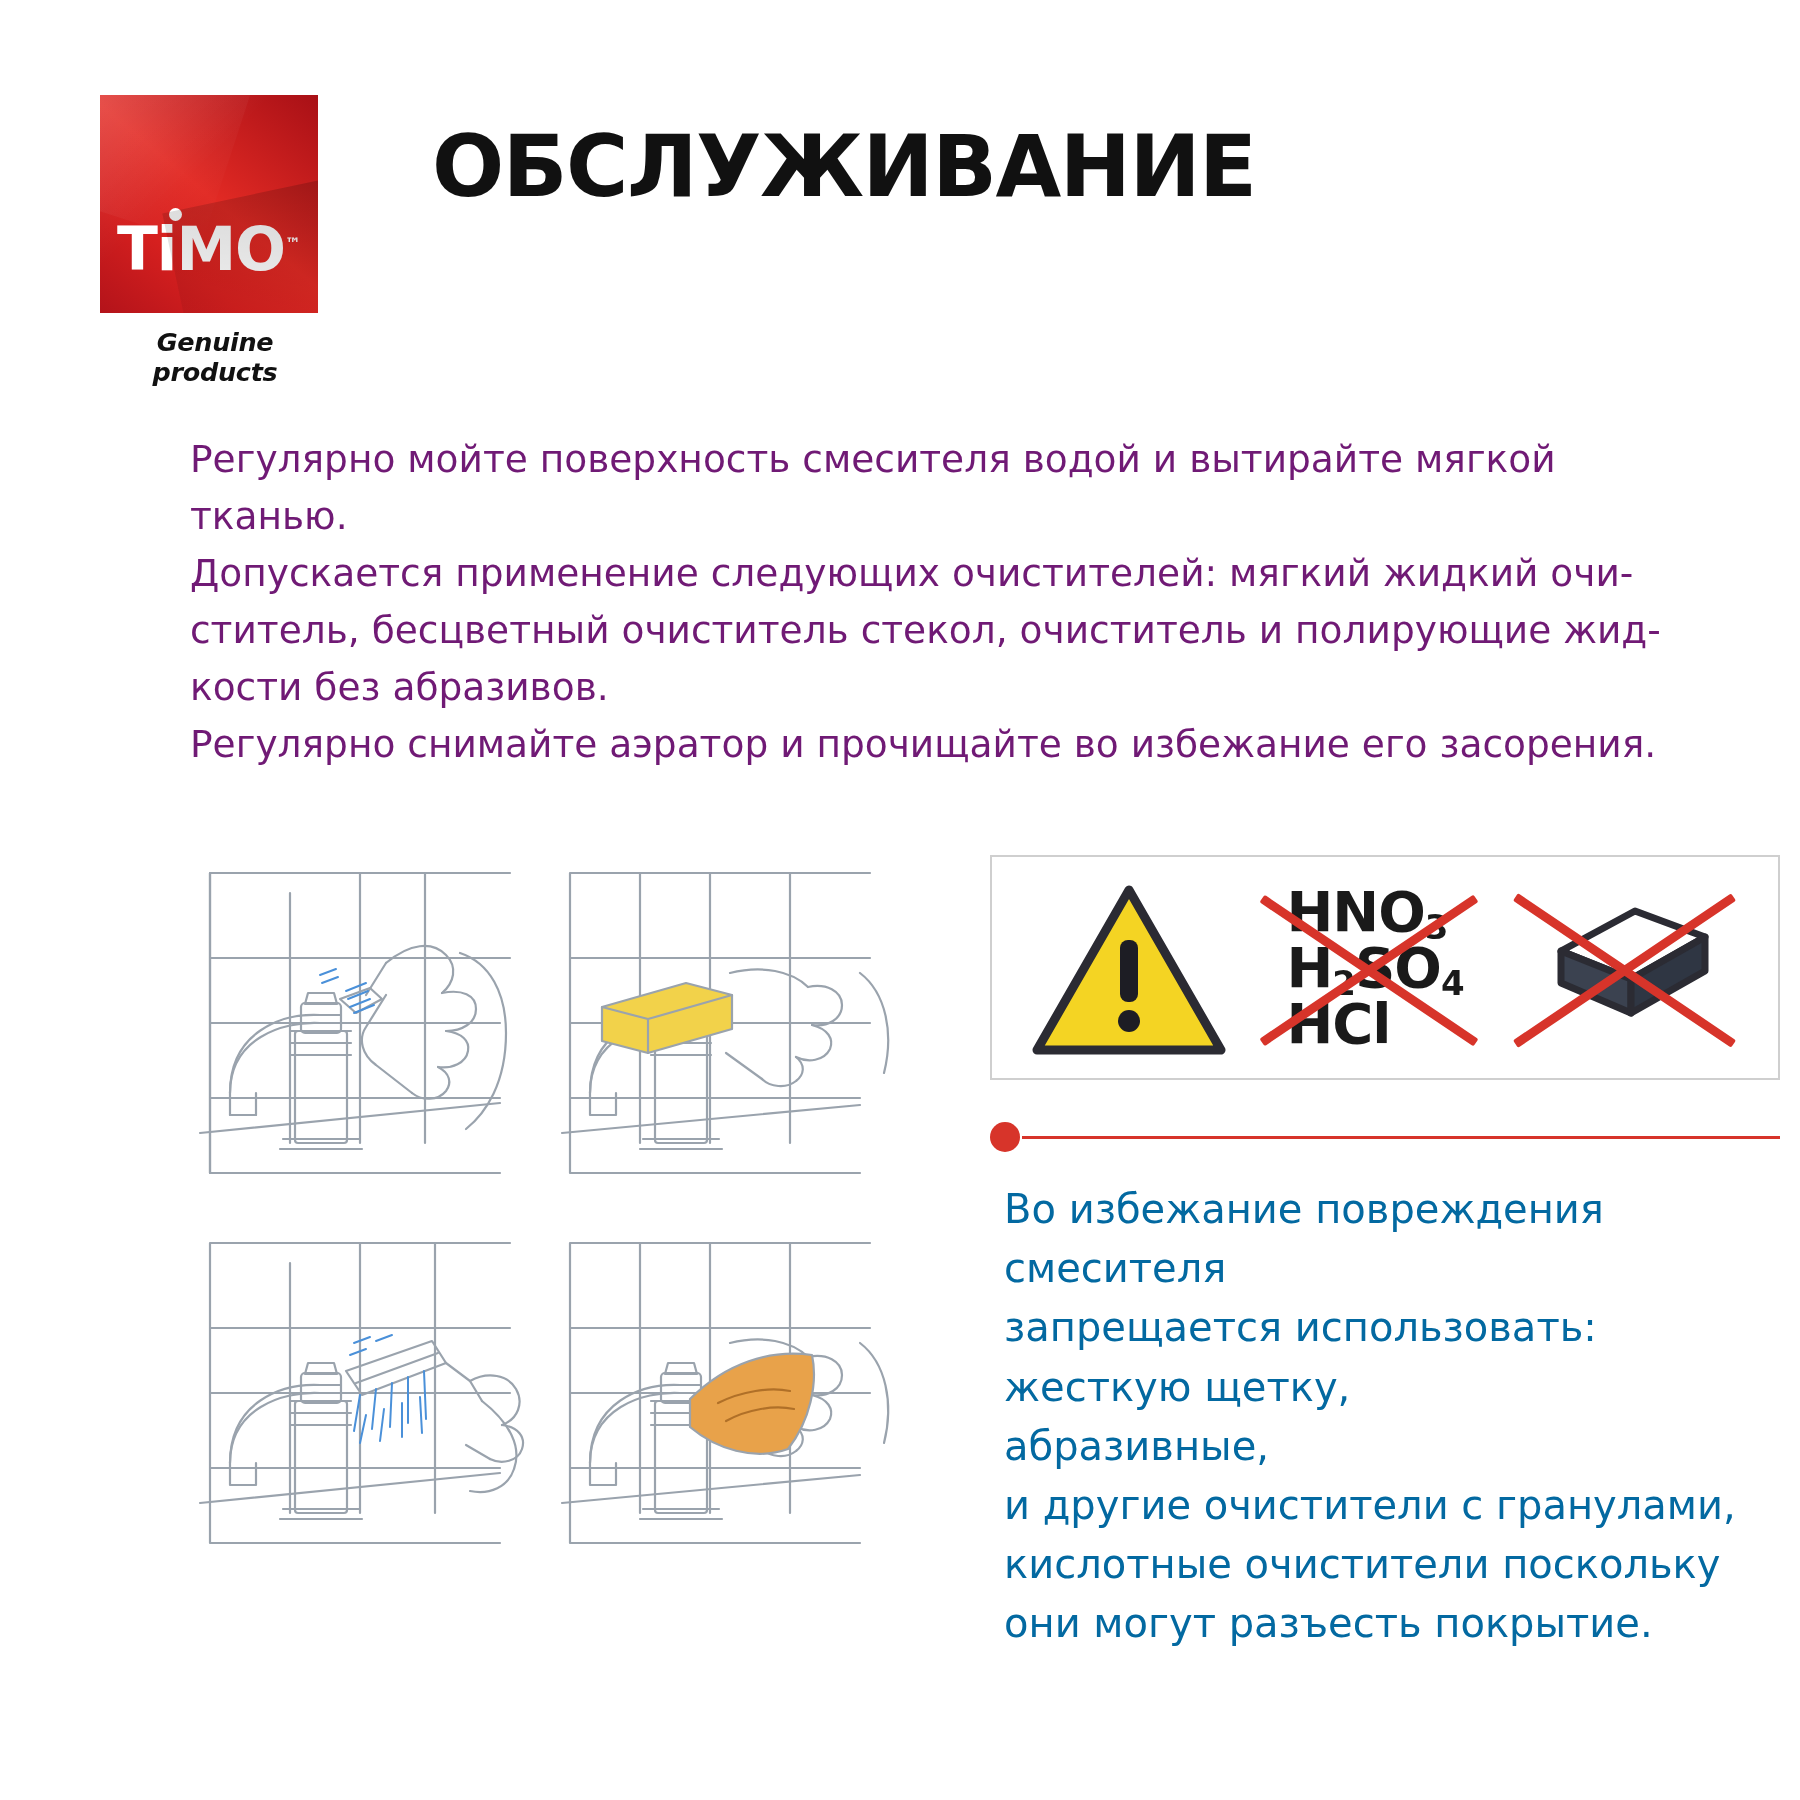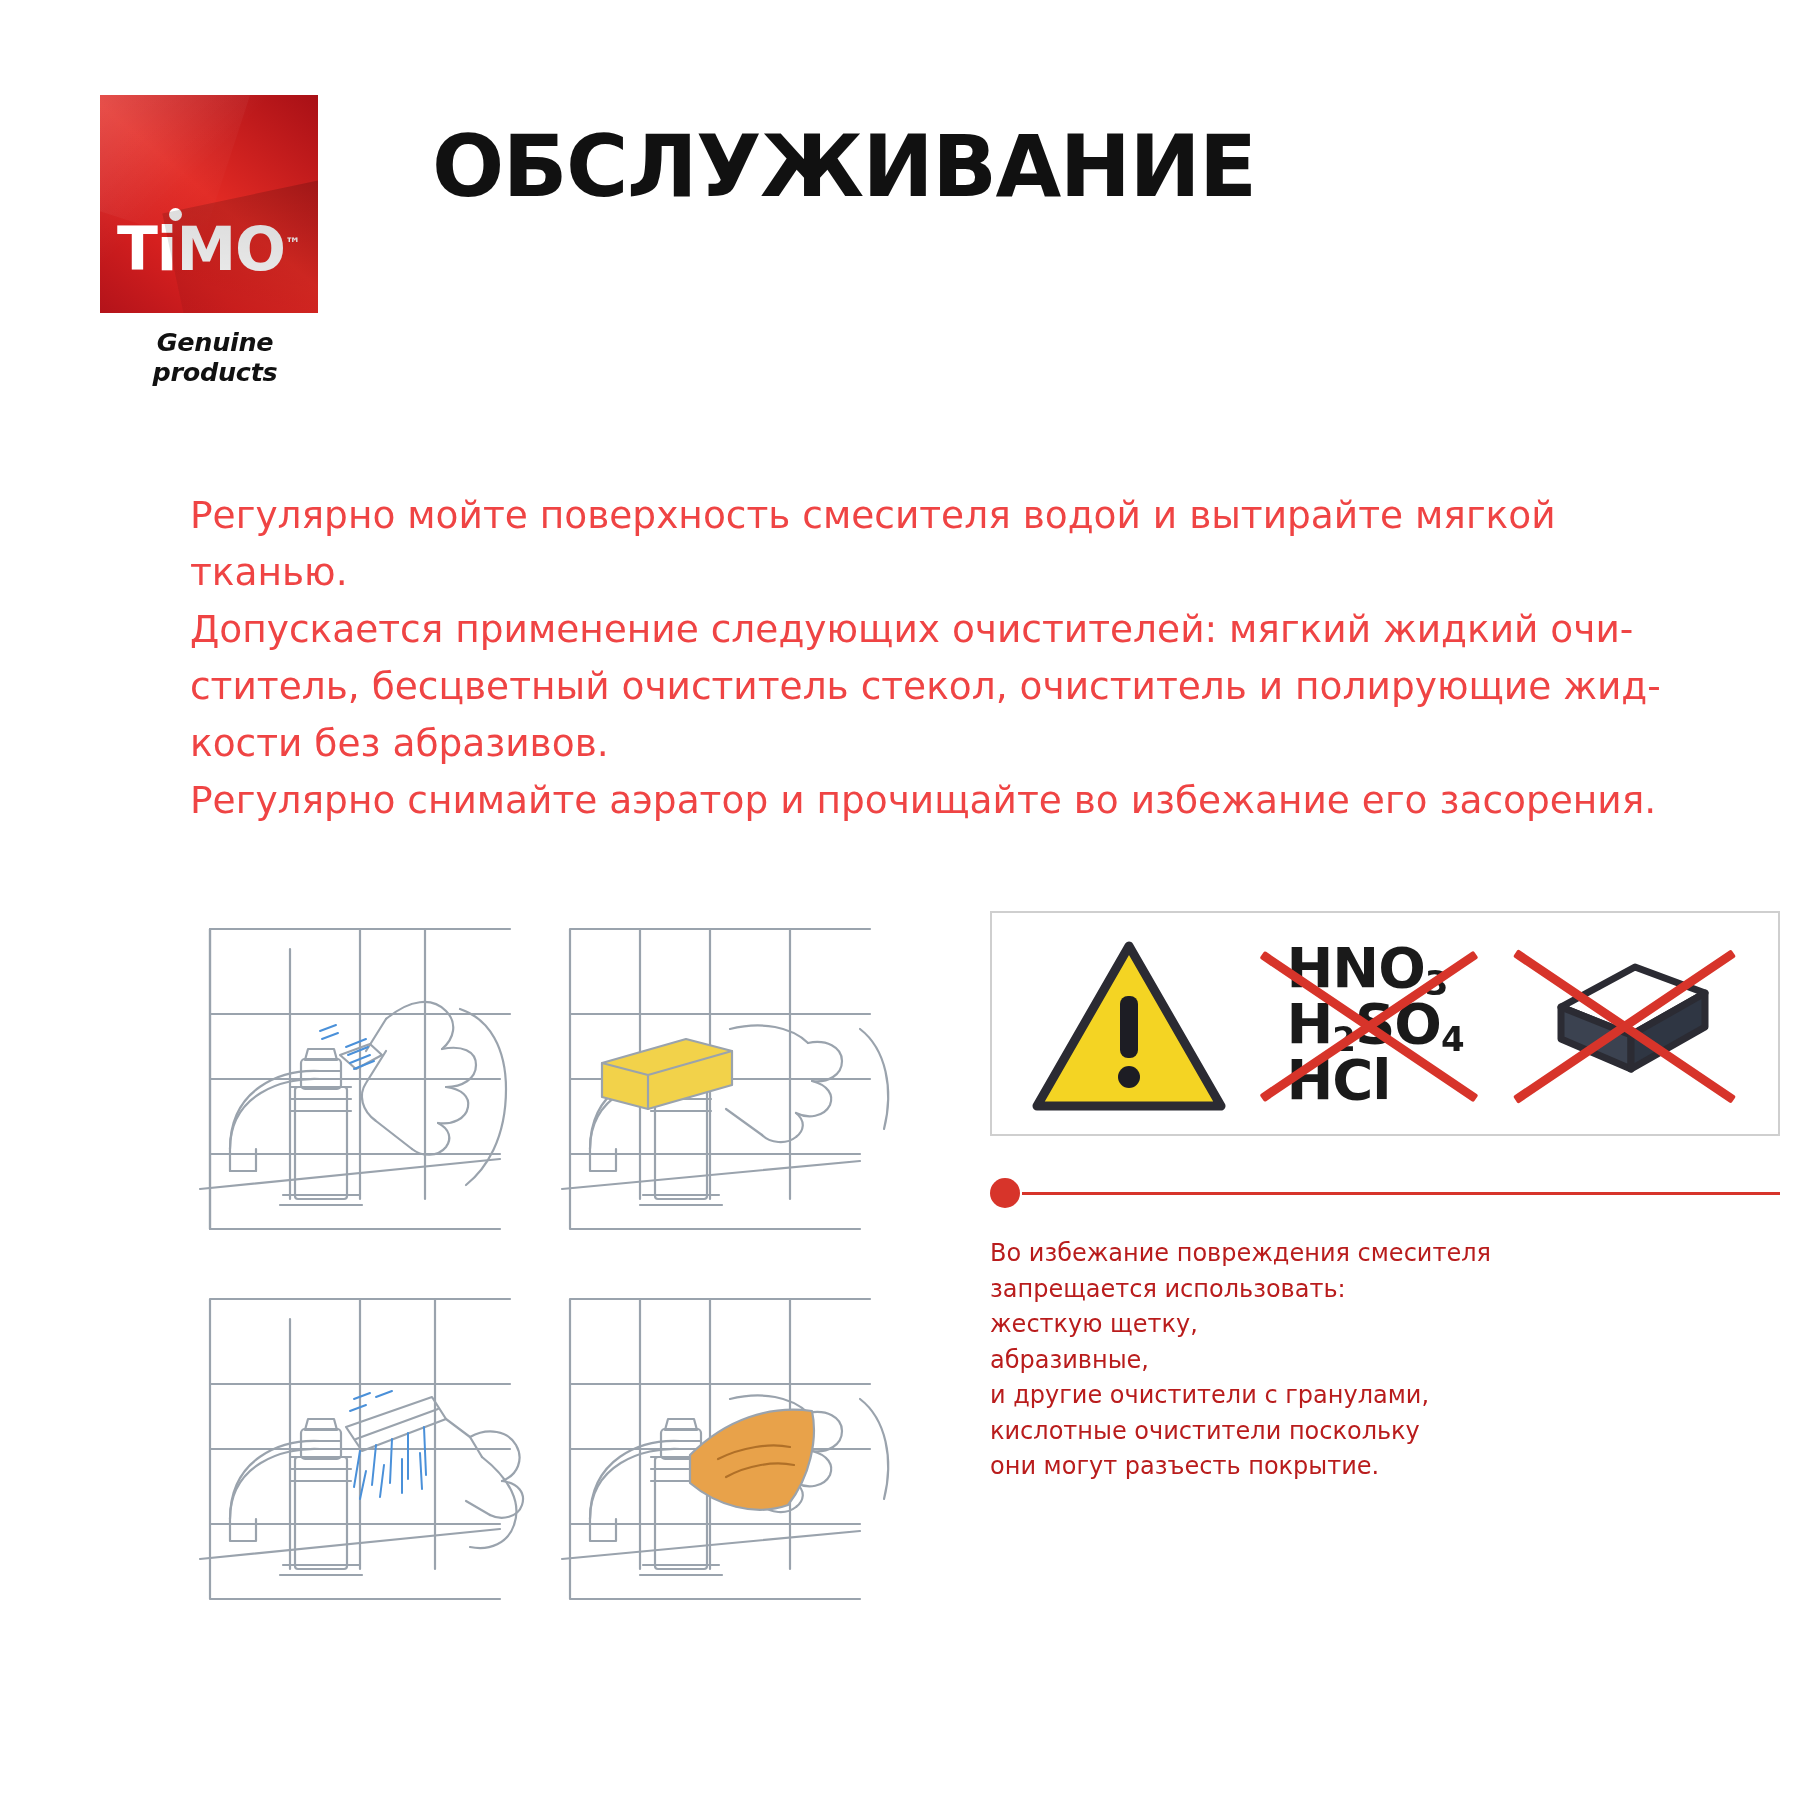--- a/index.html
+++ b/index.html
@@ -98,25 +98,25 @@
     font-size: 85px;
     font-weight: bold;
     line-height: 1.03;
     letter-spacing: -1.5px;
     color: #111111;
     white-space: nowrap;
   }
 
   
   .intro {
-    margin: 100px 0 0 190px;
+    margin: 44px 0 0 190px;
     width: 1520px;
     font-size: 37.5px;
     line-height: 1.52;
-    color: #ef4444;
+    color: #701a75;
   }
   .intro p { margin: 0; }
 
   
   .lower {
     display: flex;
     margin-top: 70px;
     padding-left: 170px;
   }
   .illustrations {
@@ -195,23 +195,24 @@
     flex: 0 0 30px;
   }
   .red-line {
     height: 3px;
     background: #d7342a;
     flex: 1 1 auto;
     margin-left: 2px;
   }
 
   .notice {
-    font-size: 24px;
+    font-size: 40px;
     line-height: 1.48;
-    color: #b91c1c;
+    color: #0369a1;
+    margin-left: 14px;
   }
   .notice p { margin: 0; }
 </style>
 </head>
 <body>
 
 <div class="header">
 
   <div class="logo-block">
     <div class="logo-square">

